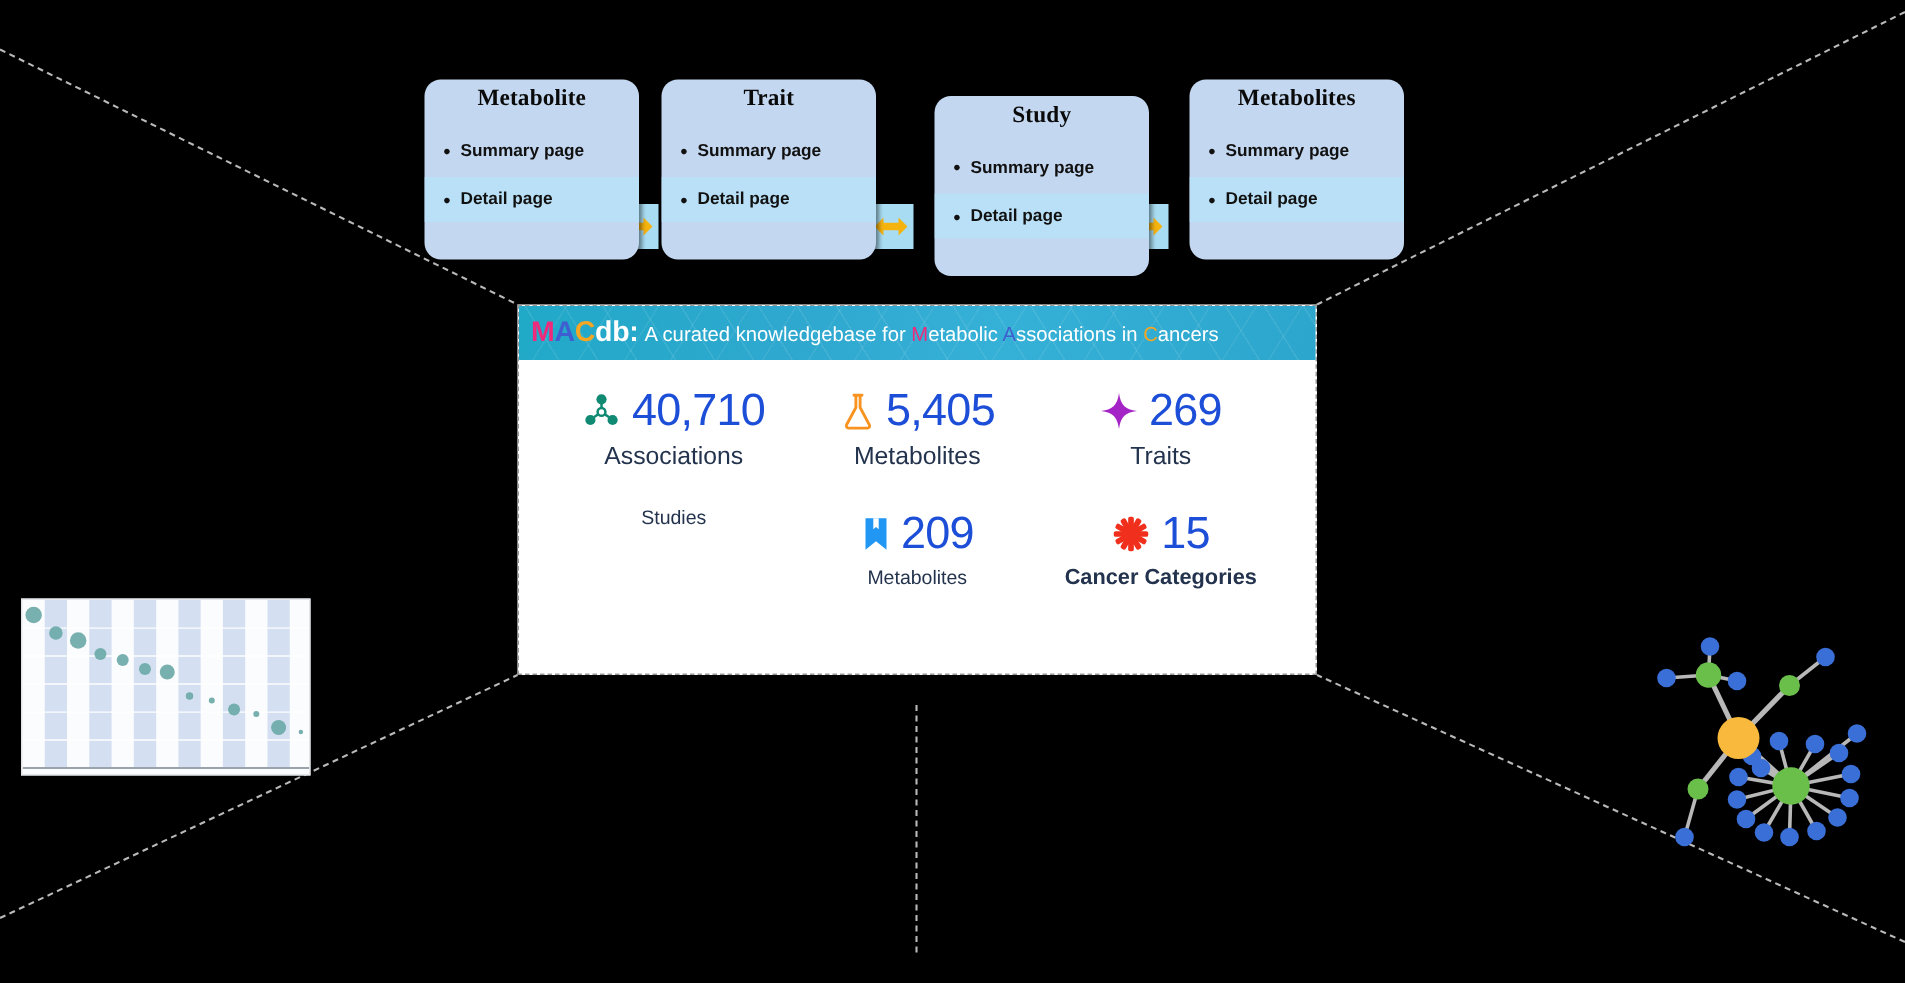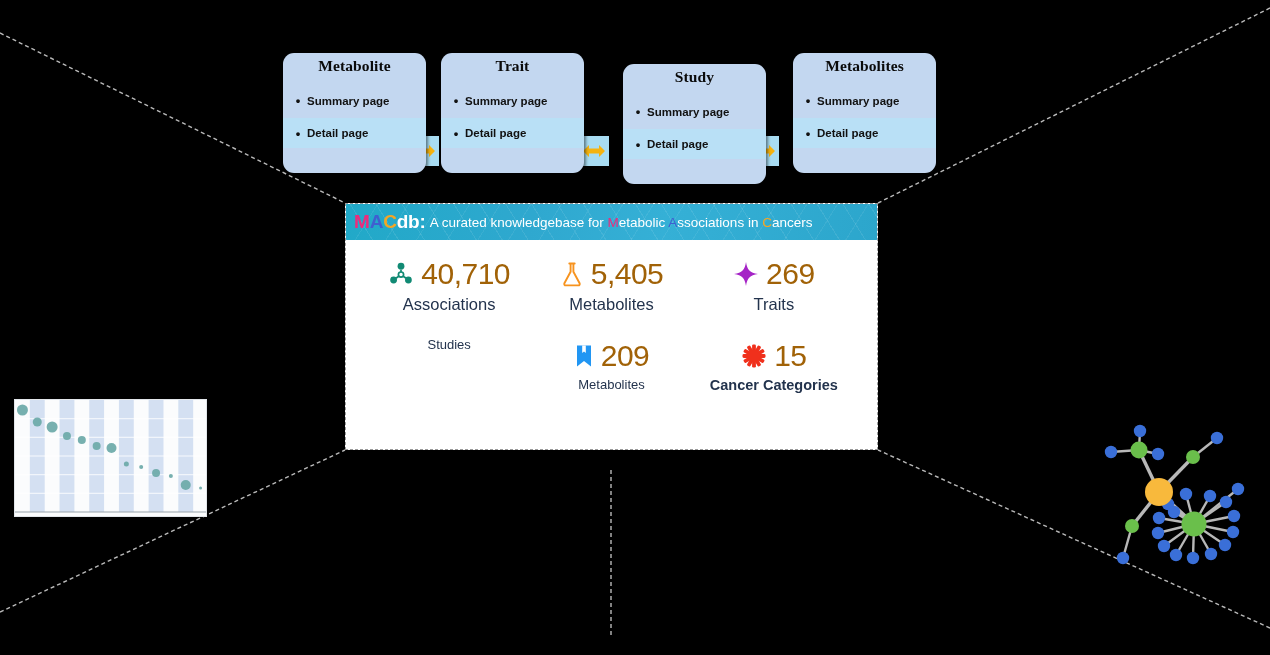--- a/index.html
+++ b/index.html
@@ -95,21 +95,21 @@
   #banner .tagline .hC { color: #f5a623; }
 
   #stats { padding: 14px 22px 0 22px; }
   .stat-row { display: flex; }
   .stat-cell { flex: 1; text-align: center; }
   .stat-top {
     display: flex; align-items: center; justify-content: center;
     gap: 7px; height: 40px;
   }
   .stat-num {
-    font-size: 30px; color: #a16207; letter-spacing: -.5px;
+    font-size: 30px; color: #1d4ed8; letter-spacing: -.5px;
   }
   .stat-label {
     font-size: 16.5px; color: #23334d; margin-top: 1px; text-align: center;
   }
   .stat-icon { display: flex; align-items: center; justify-content: center; }
   .stat-row.row2 { margin-top: 22px; }
   .stat-row.row2 .stat-label { font-size: 13px; }
   .cancer-label { font-weight: bold; font-size: 14.5px !important; }
 
   

